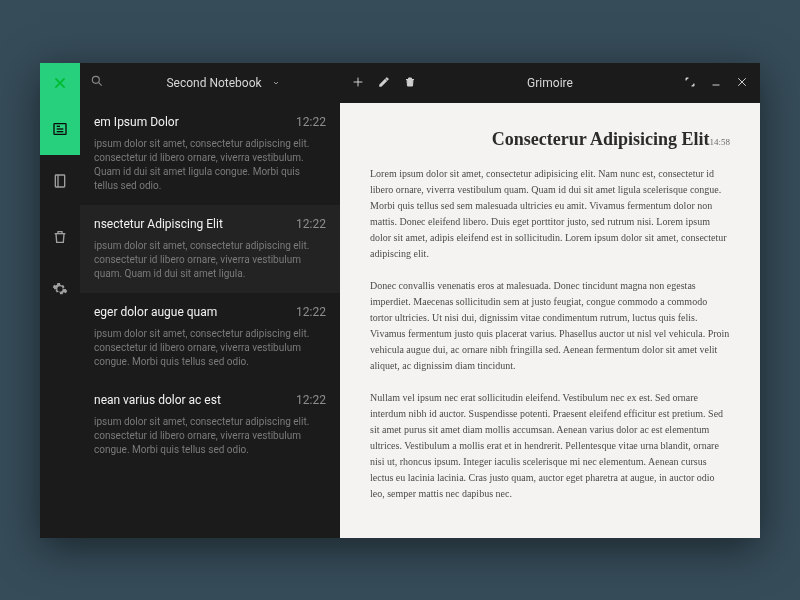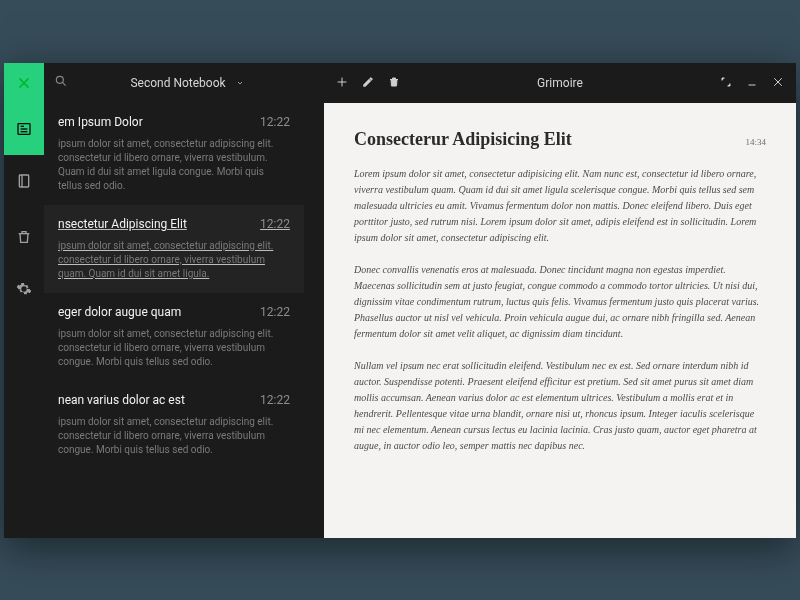--- a/index.html
+++ b/index.html
@@ -7,21 +7,21 @@
   background: #364c59;
   width: 800px;
   height: 600px;
   display: flex;
   align-items: center;
   justify-content: center;
   font-family: -apple-system, "Segoe UI", Roboto, Helvetica, Arial, sans-serif;
   overflow: hidden;
 }
 .window {
-  width: 792px;
+  width: 720px;
   height: 475px;
   background: #1b1b1b;
   display: flex;
   box-shadow: 0 10px 40px rgba(0,0,0,0.5);
   overflow: hidden;
 }
 
 .iconrail {
   width: 40px;
   background: #1b1b1b;
@@ -77,21 +77,21 @@
   flex: 1;
   justify-content: center;
 }
 .chevron svg { width: 8px; height: 8px; stroke: #999; }
 .notes-scroll { flex: 1; overflow: hidden; }
 .note-item {
   padding: 12px 14px 12px 14px;
   color: #bdbdbd;
   background: #1b1b1b;
 }
-.note-item.selected { background: #232323; text-decoration: underline; }
+.note-item.selected { background: #232323; }
 .note-item .row {
   display: flex;
   align-items: flex-start;
   justify-content: space-between;
   gap: 24px;
 }
 .note-title {
   font-size: 12px;
   color: #f2f2f2;
   white-space: nowrap;
@@ -107,21 +107,20 @@
   font-size: 10px;
   line-height: 1.4;
   color: #7a7a7a;
 }
 
 .editor {
   flex: 1;
   display: flex;
   flex-direction: column;
   background: #1b1b1b;
-  margin-left: 20px;
 }
 .editor-toolbar {
   height: 40px;
   display: flex;
   align-items: center;
   padding: 0 12px;
   gap: 16px;
   color: #cfcfcf;
 }
 .toolbar-left { display: flex; gap: 14px; align-items: center; }
@@ -130,29 +129,28 @@
 .tb-icon svg { width: 12px; height: 12px; fill: #cfcfcf; stroke: #cfcfcf; }
 .tb-icon { cursor: pointer; }
 .editor-body {
   flex: 1;
   background: #f4f3f1;
   padding: 26px 30px;
   overflow: hidden;
   color: #333;
   font-family: Georgia, "Times New Roman", serif;
 }
-.editor-body .hdr { display: flex; justify-content: space-between; align-items: baseline; }
+.editor-body .hdr { display: flex; justify-content: flex-end; align-items: baseline; }
 .editor-title { font-size: 18px; font-weight: 700; color: #2b2b2b; }
 .editor-time { font-size: 9px; color: #6b6b6b; }
 .editor-para {
   margin-top: 16px;
   font-size: 10px;
   line-height: 1.6;
   color: #4b4b4b;
-  font-style: italic;
 }
 </style>
 </head>
 <body>
 
 <div class="window">
 
   <div class="iconrail">
     <div class="iconrail-top">
       <svg viewBox="0 0 24 24" fill="none" stroke="#1b6b46" stroke-width="3" stroke-linecap="round">
@@ -277,21 +275,21 @@
           <svg viewBox="0 0 24 24" fill="none" stroke="currentColor" stroke-width="2" stroke-linecap="round">
               <line x1="5" y1="5" x2="19" y2="19"></line>
               <line x1="19" y1="5" x2="5" y2="19"></line>
             </svg>
         </span>
       </div>
     </div>
     <div class="editor-body">
       <div class="hdr">
         <div class="editor-title">Consecterur Adipisicing Elit</div>
-        <div class="editor-time">14:34</div>
+        <div class="editor-time">14:58</div>
       </div>
       <p class="editor-para">Lorem ipsum dolor sit amet, consectetur adipisicing elit. Nam nunc est, consectetur id libero ornare, viverra vestibulum quam. Quam id dui sit amet ligula scelerisque congue. Morbi quis tellus sed sem malesuada ultricies eu amit. Vivamus fermentum dolor non mattis. Donec eleifend libero. Duis eget porttitor justo, sed rutrum nisi. Lorem ipsum dolor sit amet, adipis eleifend est in sollicitudin. Lorem ipsum dolor sit amet, consectetur adipiscing elit.</p>
       <p class="editor-para">Donec convallis venenatis eros at malesuada. Donec tincidunt magna non egestas imperdiet. Maecenas sollicitudin sem at justo feugiat, congue commodo a commodo tortor ultricies. Ut nisi dui, dignissim vitae condimentum rutrum, luctus quis felis. Vivamus fermentum justo quis placerat varius. Phasellus auctor ut nisl vel vehicula. Proin vehicula augue dui, ac ornare nibh fringilla sed. Aenean fermentum dolor sit amet velit aliquet, ac dignissim diam tincidunt.</p>
       <p class="editor-para">Nullam vel ipsum nec erat sollicitudin eleifend. Vestibulum nec ex est. Sed ornare interdum nibh id auctor. Suspendisse potenti. Praesent eleifend efficitur est pretium. Sed sit amet purus sit amet diam mollis accumsan. Aenean varius dolor ac est elementum ultrices. Vestibulum a mollis erat et in hendrerit. Pellentesque vitae urna blandit, ornare nisi ut, rhoncus ipsum. Integer iaculis scelerisque mi nec elementum. Aenean cursus lectus eu lacinia lacinia. Cras justo quam, auctor eget pharetra at augue, in auctor odio leo, semper mattis nec dapibus nec.</p>
     </div>
   </div>
 
 </div>
 
 </body></html>

